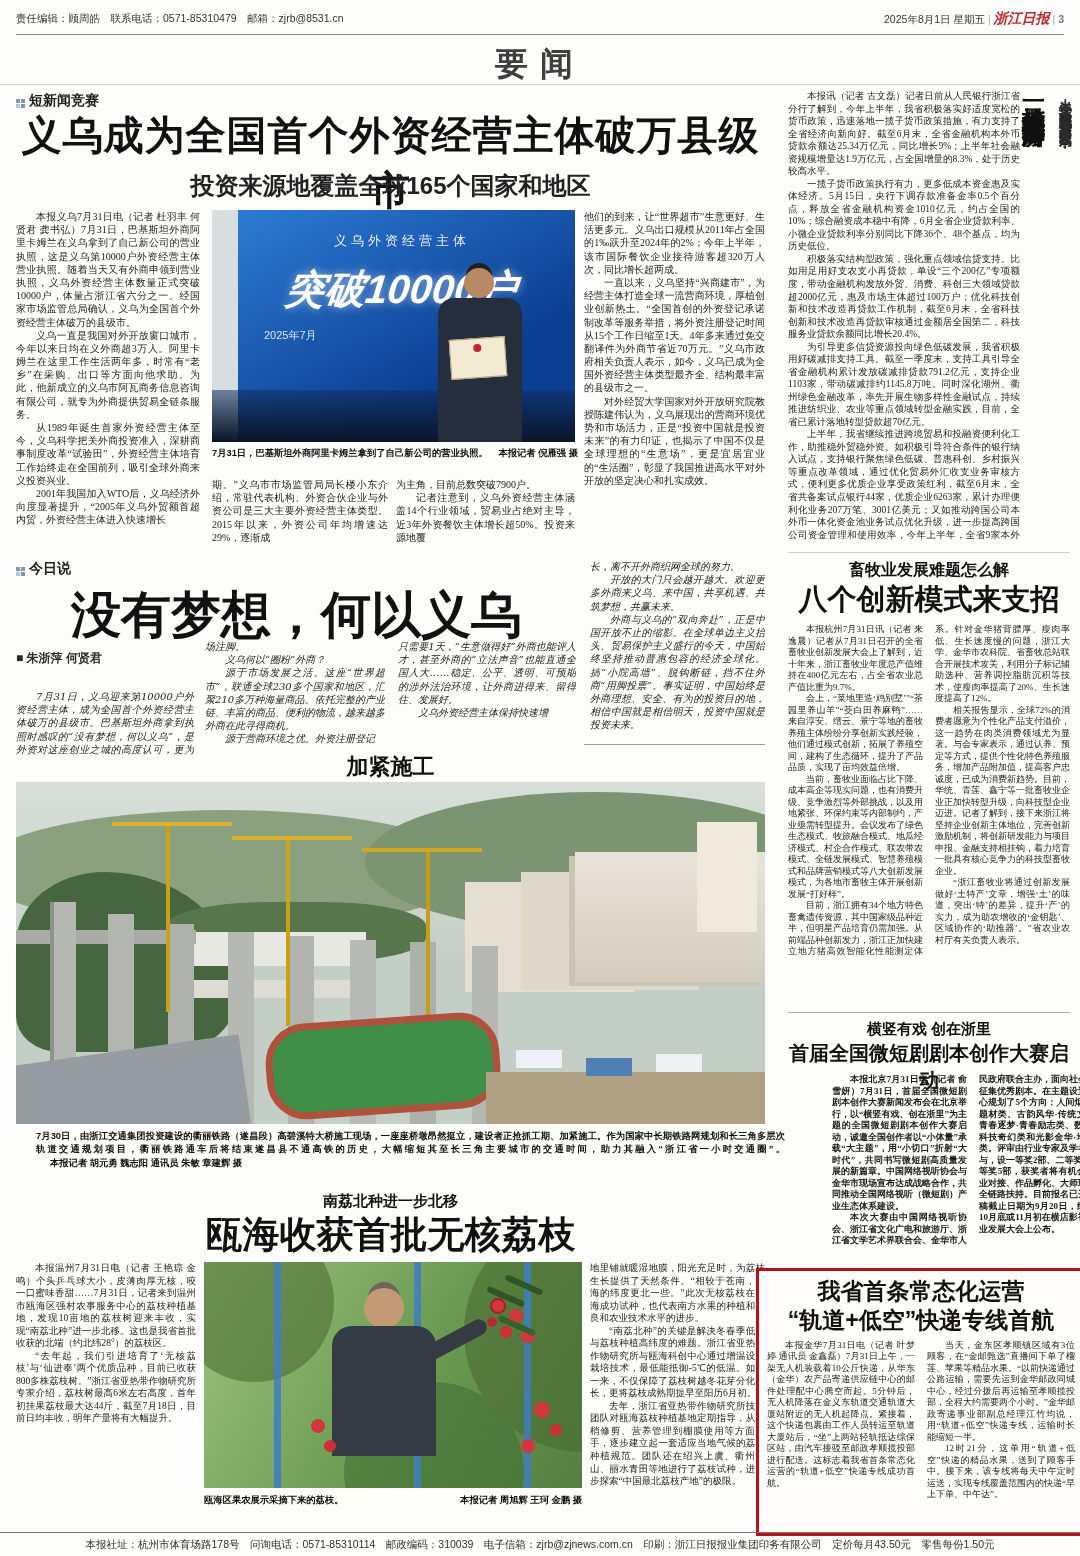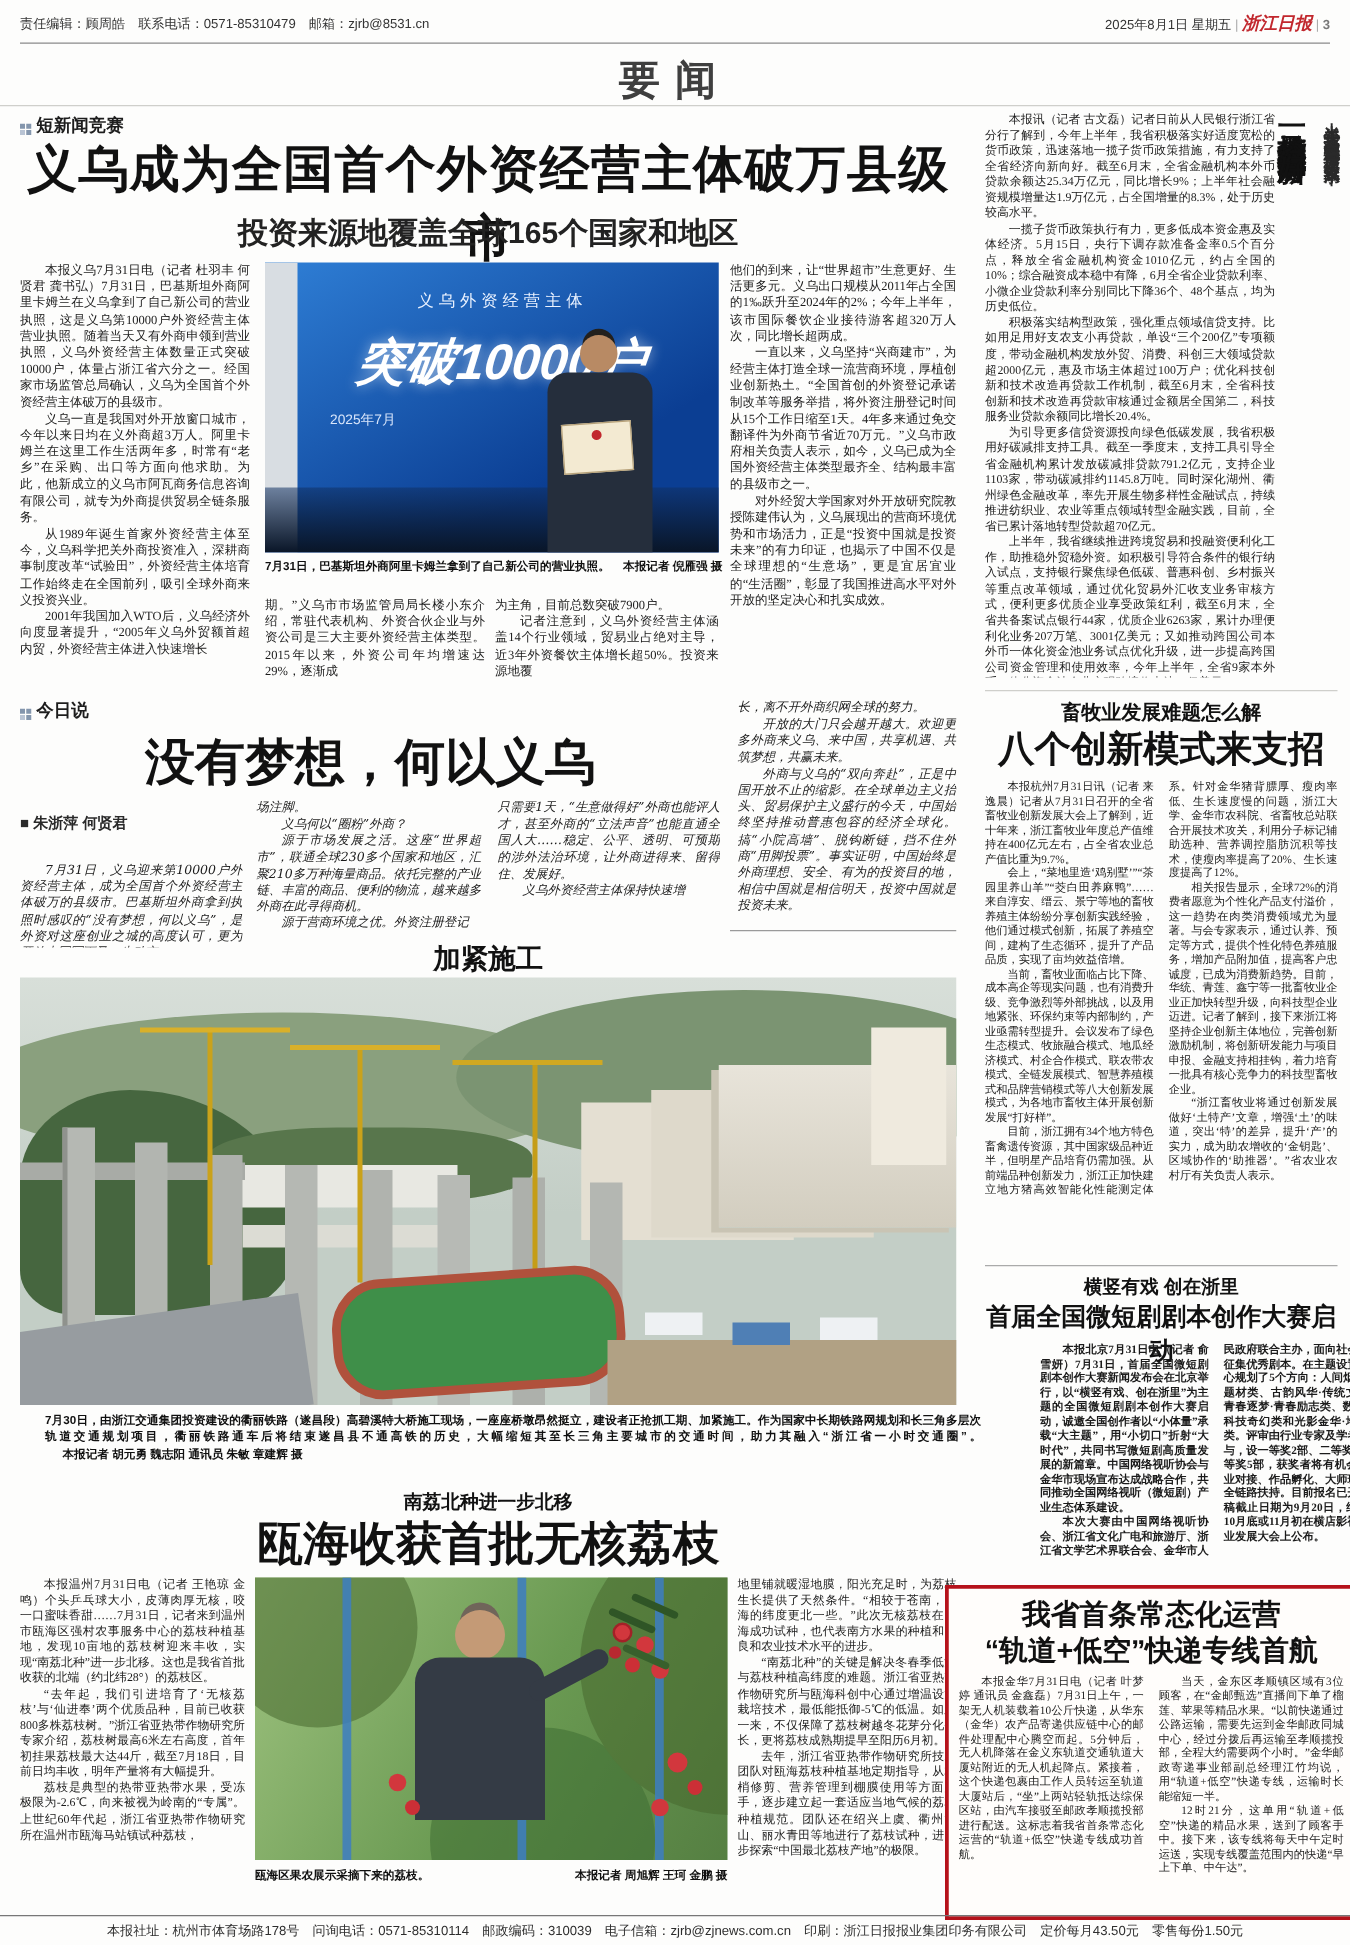--- a/index.html
+++ b/index.html
@@ -96,21 +96,21 @@
       <p>上半年，我省继续推进跨境贸易和投融资便利化工作，助推稳外贸稳外资。如积极引导符合条件的银行纳入试点，支持银行聚焦绿色低碳、普惠科创、乡村振兴等重点改革领域，通过优化贸易外汇收支业务审核方式，便利更多优质企业享受政策红利，截至6月末，全省共备案试点银行44家，优质企业6263家，累计办理便利化业务207万笔、3001亿美元；又如推动跨国公司本外币一体化资金池业务试点优化升级，进一步提高跨国公司资金管理和使用效率，今年上半年，全省9家本外币一体化资金池企业实现跨境收支达51亿美元。</p>
     </div>
   <div class="abs vert" style="left:1018px;top:88px;width:56px;height:458px;">
     <div style="font-size:13px;font-weight:600;color:#2a2a2a;letter-spacing:2px;font-family:'Liberation Sans',sans-serif;margin-left:6px;">上半年我省社会融资规模增量处历史较高水平</div>
     <div class="hd" style="font-size:23px;letter-spacing:1px;">一揽子货币政策措施支持我省经济向新向好</div>
   </div>
 
   <div class="abs kicker" style="left:16px;top:560px;">
     <span class="picon"></span><span>今日说</span>
   </div>
-  <div class="abs hd center" style="left:16px;top:582px;width:560px;font-size:40px;">没有梦想，何以义乌</div>
+  <div class="abs hd center" style="left:16px;top:582px;width:560px;font-size:50px;">没有梦想，何以义乌</div>
   <div class="abs" style="left:16px;top:650px;font-size:12px;font-weight:bold;font-family:'Liberation Sans',sans-serif;color:#2a2a2a;">■ 朱浙萍 何贤君</div>
 
   <div class="abs bt kai" style="left:16px;top:690px;width:178px;height:68px;">
       <p>7月31日，义乌迎来第10000户外资经营主体，成为全国首个外资经营主体破万的县级市。巴基斯坦外商拿到执照时感叹的“没有梦想，何以义乌”，是外资对这座创业之城的高度认可，更为开放中国写下又一生动市</p>
     </div>
   <div class="abs bt kai cont" style="left:205px;top:640px;width:180px;height:120px;">
       <p>场注脚。</p>
       <p>义乌何以“圈粉”外商？</p>
       <p>源于市场发展之活。这座“世界超市”，联通全球230多个国家和地区，汇聚210多万种海量商品。依托完整的产业链、丰富的商品、便利的物流，越来越多外商在此寻得商机。</p>
       <p>源于营商环境之优。外资注册登记</p>
@@ -149,21 +149,20 @@
     <span>7月30日，由浙江交通集团投资建设的衢丽铁路（遂昌段）高碧溪特大桥施工现场，一座座桥墩昂然挺立，建设者正抢抓工期、加紧施工。作为国家中长期铁路网规划和长三角多层次轨道交通规划项目，衢丽铁路通车后将结束遂昌县不通高铁的历史，大幅缩短其至长三角主要城市的交通时间，助力其融入“浙江省一小时交通圈”。</span>
     <span class="credit" style="margin-left:14px;">本报记者 胡元勇 魏志阳 通讯员 朱敏 章建辉 摄</span>
   </div>
 
   <div class="abs hd center" style="left:16px;top:1192px;width:749px;font-size:15px;font-weight:700;">南荔北种进一步北移</div>
   <div class="abs hd center" style="left:16px;top:1210px;width:749px;font-size:37px;">瓯海收获首批无核荔枝</div>
 
   <div class="abs bt s95" style="left:16px;top:1262px;width:180px;height:262px;">
       <p>本报温州7月31日电（记者 王艳琼 金鸣）个头乒乓球大小，皮薄肉厚无核，咬一口蜜味香甜……7月31日，记者来到温州市瓯海区强村农事服务中心的荔枝种植基地，发现10亩地的荔枝树迎来丰收，实现“南荔北种”进一步北移。这也是我省首批收获的北端（约北纬28°）的荔枝区。</p>
       <p>“去年起，我们引进培育了‘无核荔枝’与‘仙进奉’两个优质品种，目前已收获800多株荔枝树。”浙江省亚热带作物研究所专家介绍，荔枝树最高6米左右高度，首年初挂果荔枝最大达44斤，截至7月18日，目前日均丰收，明年产量将有大幅提升。</p>
-      <p>荔枝是典型的热带亚热带水果，受冻极限为-2.6℃，向来被视为岭南的“专属”。上世纪60年代起，浙江省亚热带作物研究所在温州市瓯海马站镇试种荔枝，</p>
     </div>
 
   <div class="abs" style="left:204px;top:1262px;width:378px;height:226px;overflow:hidden;background:linear-gradient(120deg,#9ec27f,#6a9a52 55%,#557f42);">
     <div class="abs" style="left:-30px;top:-40px;width:160px;height:160px;border-radius:50%;background:#47682f;opacity:.55;box-shadow:330px 30px 0 40px #47682f,180px 170px 0 10px #3f6d33;"></div>
     <div class="abs" style="left:70px;top:0;width:7px;height:100%;background:#3e7ec2;opacity:.85;box-shadow:140px 0 0 #3e7ec2,250px 0 0 #3e7ec2;"></div>
     <div class="abs" style="left:160px;top:26px;width:40px;height:40px;border-radius:50%;background:#c49a76;box-shadow:0 -10px 0 -4px #70655a;"></div>
     <div class="abs" style="left:128px;top:64px;width:104px;height:130px;border-radius:20px 20px 0 0;background:#343b45;"></div>
     <div class="abs" style="left:216px;top:70px;width:70px;height:16px;border-radius:8px;background:#343b45;transform:rotate(-28deg);"></div>
     <div class="abs" style="left:286px;top:36px;width:12px;height:12px;border-radius:50%;background:#d2373d;border:2px solid #a32127;box-shadow:18px 10px 0 -1px #d2373d,8px 26px 0 -2px #cc2f36,30px 30px 0 -1px #d2373d,-6px 16px 0 -3px #b92830,44px 104px 0 0 #d2373d,58px 124px 0 -2px #cc2f36,30px 140px 0 -1px #d2373d,-180px 120px 0 -1px #d2373d,-168px 140px 0 -2px #cc2f36;"></div>
     <div class="abs" style="left:300px;top:20px;width:40px;height:6px;border-radius:3px;background:#2f5526;transform:rotate(24deg);box-shadow:-12px 18px 0 #2f5526,10px 40px 0 #38602c;"></div>

